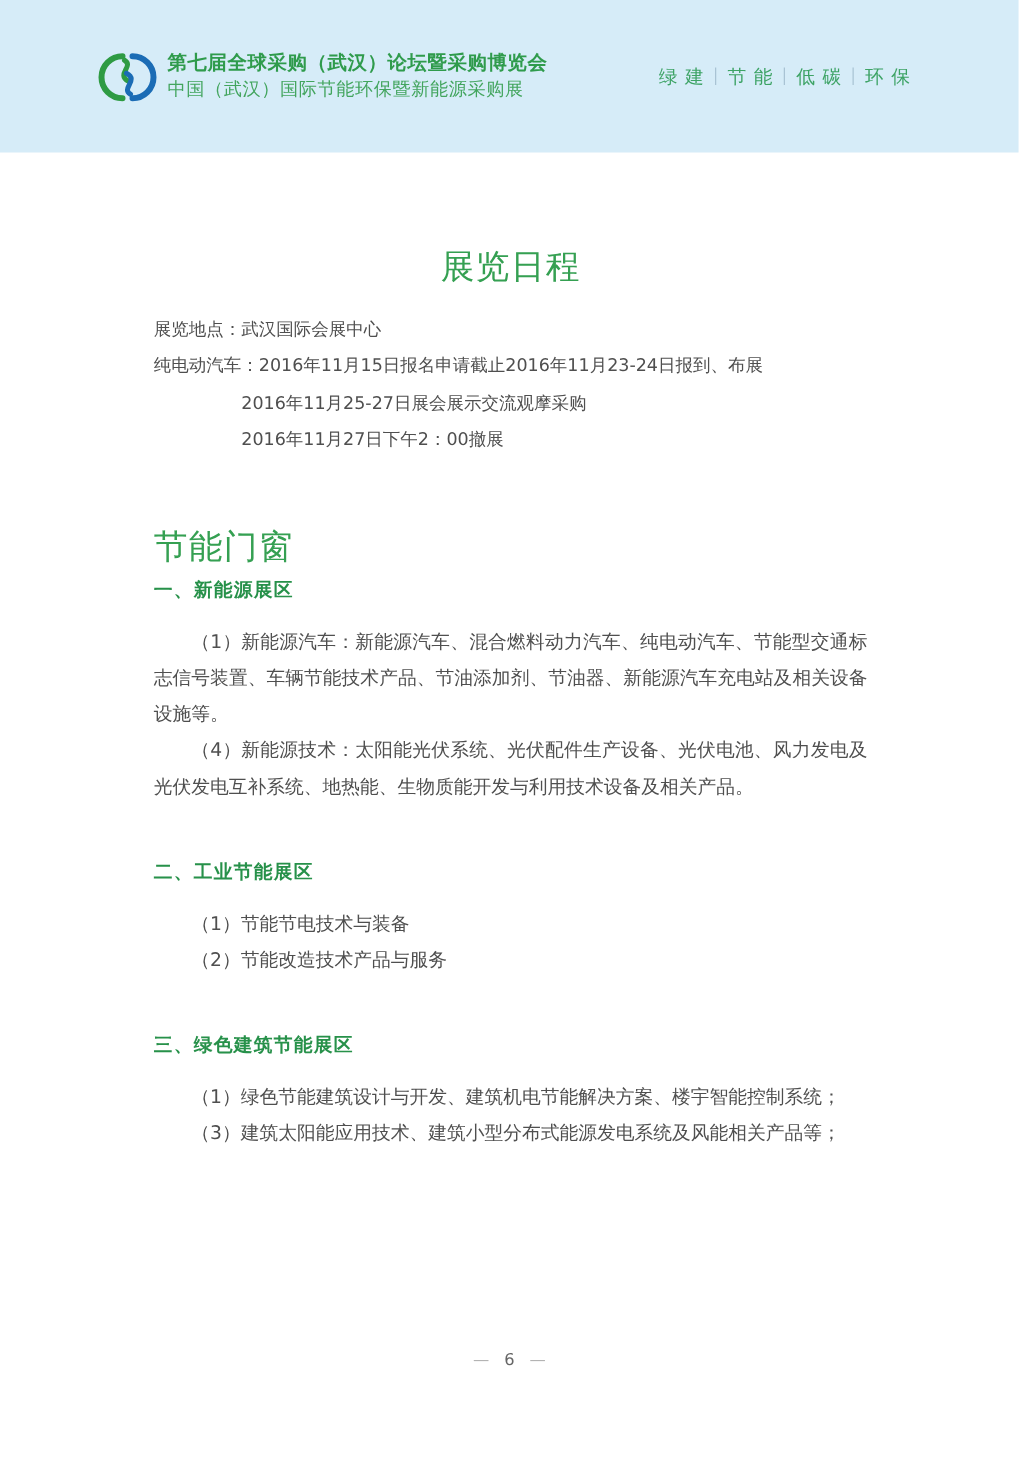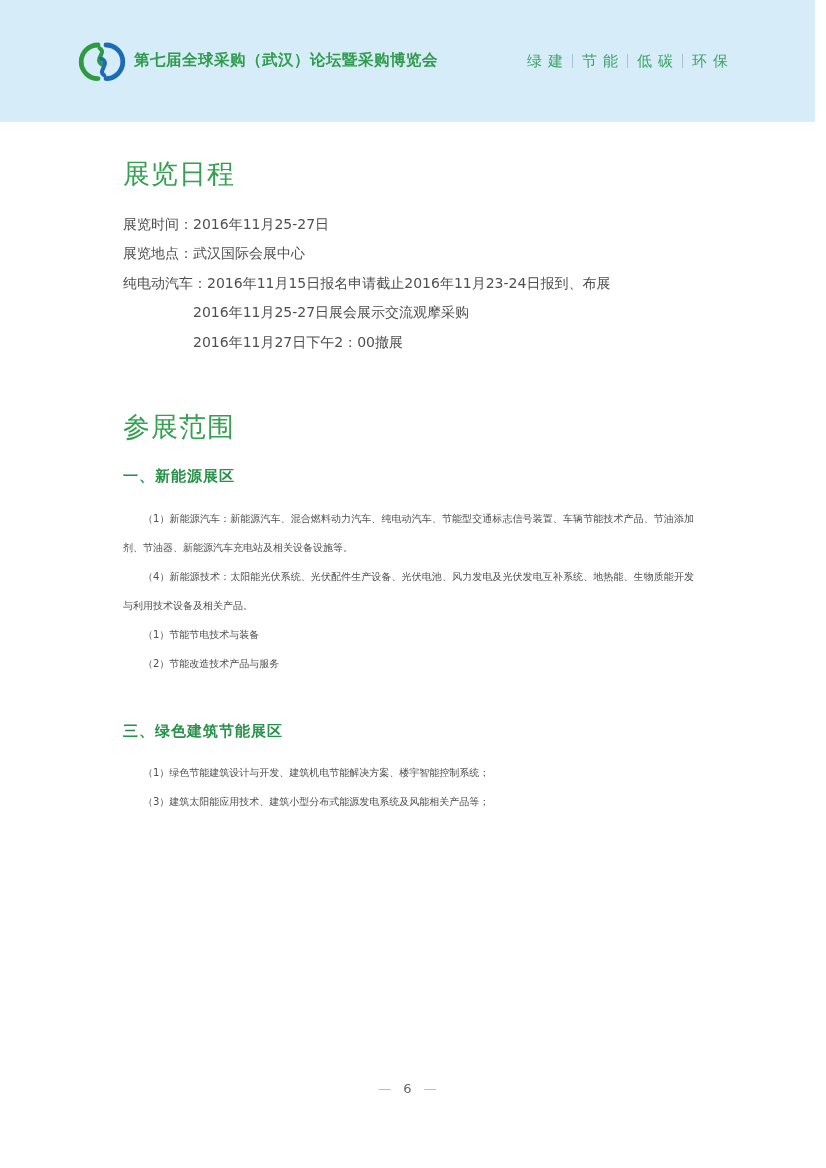--- a/index.html
+++ b/index.html
@@ -48,44 +48,44 @@
     padding:0 121px 0 123px;
   }
   .section-title{
     margin:0;
     color:#35a052;
     font-size:27px;
     font-weight:normal;
     letter-spacing:1px;
     line-height:1.25;
   }
-  .section-title.schedule{padding-top:35px;}
+  .section-title.schedule{padding-top:75px;text-align:center;}
   .section-title.scope{padding-top:53px;}
   .sched-block{margin-top:19px;}
   .sched-row{
     display:flex;
     font-size:14px;
     color:#4f4f4f;
     line-height:29.5px;
   }
   .sched-label{flex:0 0 70px;white-space:nowrap;}
   .sched-text{flex:1;}
   .sched-row.cont{padding-left:70px;}
   .group-heading{
     margin:44px 0 17px 0;
     color:#27914a;
     font-size:15px;
     font-weight:bold;
     letter-spacing:1px;
     line-height:1.3;
   }
-  .group-heading.first{margin-top:23px;}
+  .group-heading.first{margin-top:8px;}
   .group p{
     margin:0;
-    font-size:10px;
+    font-size:15px;
     color:#4f4f4f;
     line-height:29px;
     text-align:justify;
     text-indent:2em;
   }
   
   .footer{
     position:absolute;
     left:0;right:0;
     bottom:72px;
@@ -108,67 +108,65 @@
       <svg class="brand-logo" width="48" height="44" viewBox="0 0 60 54" aria-hidden="true">
         <g fill="none" stroke-linecap="round">
           <path d="M 25 7 A 20 20 0 1 0 25 49" stroke="#2e9b43" stroke-width="6"></path>
           <path d="M 35 7 A 20 20 0 1 1 35 49" stroke="#1b6cb5" stroke-width="6"></path>
           <path d="M 27 11 C 37 17, 18 25, 31 32" stroke="#2e9b43" stroke-width="5"></path>
           <path d="M 33 45 C 23 39, 42 31, 29 24" stroke="#1b6cb5" stroke-width="5"></path>
         </g>
       </svg>
       <div class="brand-text">
         <div class="brand-title">第七届全球采购（武汉）论坛暨采购博览会</div>
+        <div class="brand-subtitle">中国（武汉）国际节能环保暨新能源采购展</div>
       </div>
     </div>
     <div class="header-nav">
       <span class="nav-item">绿建</span>
       <span class="nav-divider"></span>
       <span class="nav-item">节能</span>
       <span class="nav-divider"></span>
       <span class="nav-item">低碳</span>
       <span class="nav-divider"></span>
       <span class="nav-item">环保</span>
     </div>
   </div>
 
   <div class="main">
 
     <h1 class="section-title schedule">展览日程</h1>
 
     <div class="sched-block">
       <div class="sched-row">
-        <span class="sched-label">展览时间：</span>
-        <span class="sched-text">2016年11月25-27日</span>
-      </div>
-      <div class="sched-row">
         <span class="sched-label">展览地点：</span>
         <span class="sched-text">武汉国际会展中心</span>
       </div>
       <div class="sched-row">
         <span class="sched-label">纯电动汽车：</span>
         <span class="sched-text">2016年11月15日报名申请截止2016年11月23-24日报到、布展</span>
       </div>
       <div class="sched-row cont">
         <span class="sched-text">2016年11月25-27日展会展示交流观摩采购</span>
       </div>
       <div class="sched-row cont">
         <span class="sched-text">2016年11月27日下午2：00撤展</span>
       </div>
     </div>
 
-    <h1 class="section-title scope">参展范围</h1>
+    <h1 class="section-title scope">节能门窗</h1>
 
     <div class="group">
       <h2 class="group-heading first">一、新能源展区</h2>
       <p>（1）新能源汽车：新能源汽车、混合燃料动力汽车、纯电动汽车、节能型交通标志信号装置、车辆节能技术产品、节油添加剂、节油器、新能源汽车充电站及相关设备设施等。</p>
       <p>（4）新能源技术：太阳能光伏系统、光伏配件生产设备、光伏电池、风力发电及光伏发电互补系统、地热能、生物质能开发与利用技术设备及相关产品。</p>
     </div>
 
     <div class="group">
+      <h2 class="group-heading">二、工业节能展区</h2>
       <p>（1）节能节电技术与装备</p>
       <p>（2）节能改造技术产品与服务</p>
     </div>
 
     <div class="group">
       <h2 class="group-heading">三、绿色建筑节能展区</h2>
       <p>（1）绿色节能建筑设计与开发、建筑机电节能解决方案、楼宇智能控制系统；</p>
       <p>（3）建筑太阳能应用技术、建筑小型分布式能源发电系统及风能相关产品等；</p>
     </div>
 

